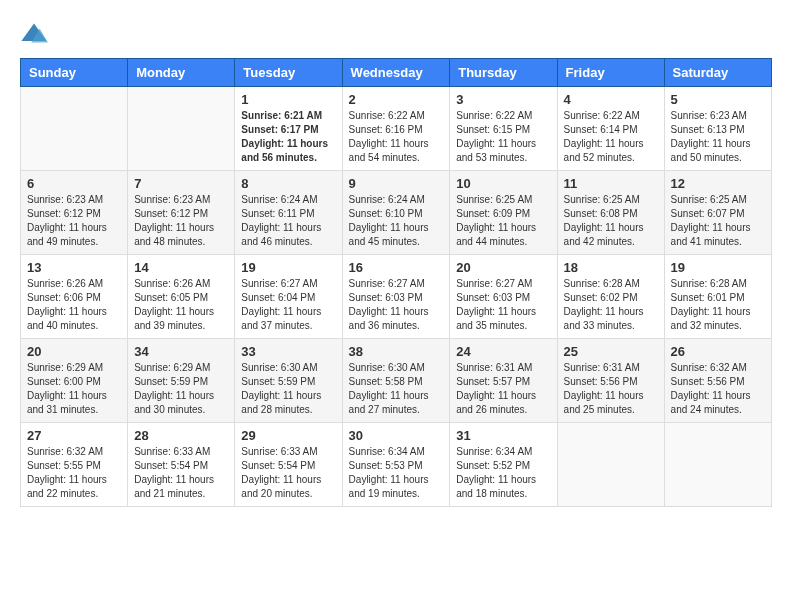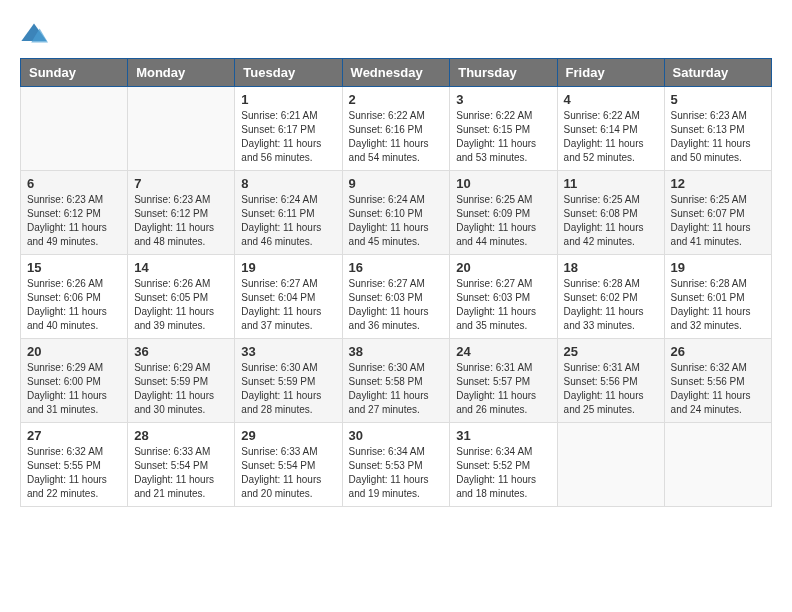--- a/index.html
+++ b/index.html
@@ -45,21 +45,21 @@
     .location {
       font-size: 16px;
       color: #555;
     }
     .calendar {
       width: 100%;
       border-collapse: collapse;
       border: 1px solid #ccc;
     }
     .calendar th {
-      background-color: #737373;
+      background-color: #3b82f6;
       color: white;
       text-align: left;
       padding: 6px 8px;
       font-size: 13px;
       font-weight: bold;
       border: 1px solid #1a5a9a;
     }
     .calendar td {
       vertical-align: top;
       border: 1px solid #ddd;
@@ -122,21 +122,21 @@
         <th>Friday</th>
         <th>Saturday</th>
       </tr>
   </thead>
   <tbody id="calendar-body">
   <tr>
         <td class="empty-cell"></td>
         <td class="empty-cell"></td>
         <td>
           <span class="day-number">1</span>
-          <div class="day-info" style="white-space: pre-line;">Sunrise: 6:21 AM
+          <div class="day-info" style="white-space: pre-line; font-weight: bold;">Sunrise: 6:21 AM
 Sunset: 6:17 PM
 Daylight: 11 hours and 56 minutes.</div>
         </td>
         <td>
           <span class="day-number">2</span>
           <div class="day-info" style="white-space: pre-line;">Sunrise: 6:22 AM
 Sunset: 6:16 PM
 Daylight: 11 hours and 54 minutes.</div>
         </td>
         <td>
@@ -197,21 +197,21 @@
         </td>
         <td>
           <span class="day-number">12</span>
           <div class="day-info" style="white-space: pre-line;">Sunrise: 6:25 AM
 Sunset: 6:07 PM
 Daylight: 11 hours and 41 minutes.</div>
         </td>
       </tr>
       <tr>
         <td>
-          <span class="day-number">15</span>
+          <span class="day-number">13</span>
           <div class="day-info" style="white-space: pre-line;">Sunrise: 6:26 AM
 Sunset: 6:06 PM
 Daylight: 11 hours and 40 minutes.</div>
         </td>
         <td>
           <span class="day-number">14</span>
           <div class="day-info" style="white-space: pre-line;">Sunrise: 6:26 AM
 Sunset: 6:05 PM
 Daylight: 11 hours and 39 minutes.</div>
         </td>
@@ -247,21 +247,21 @@
         </td>
       </tr>
       <tr>
         <td>
           <span class="day-number">20</span>
           <div class="day-info" style="white-space: pre-line;">Sunrise: 6:29 AM
 Sunset: 6:00 PM
 Daylight: 11 hours and 31 minutes.</div>
         </td>
         <td>
-          <span class="day-number">36</span>
+          <span class="day-number">34</span>
           <div class="day-info" style="white-space: pre-line;">Sunrise: 6:29 AM
 Sunset: 5:59 PM
 Daylight: 11 hours and 30 minutes.</div>
         </td>
         <td>
           <span class="day-number">33</span>
           <div class="day-info" style="white-space: pre-line;">Sunrise: 6:30 AM
 Sunset: 5:59 PM
 Daylight: 11 hours and 28 minutes.</div>
         </td>

